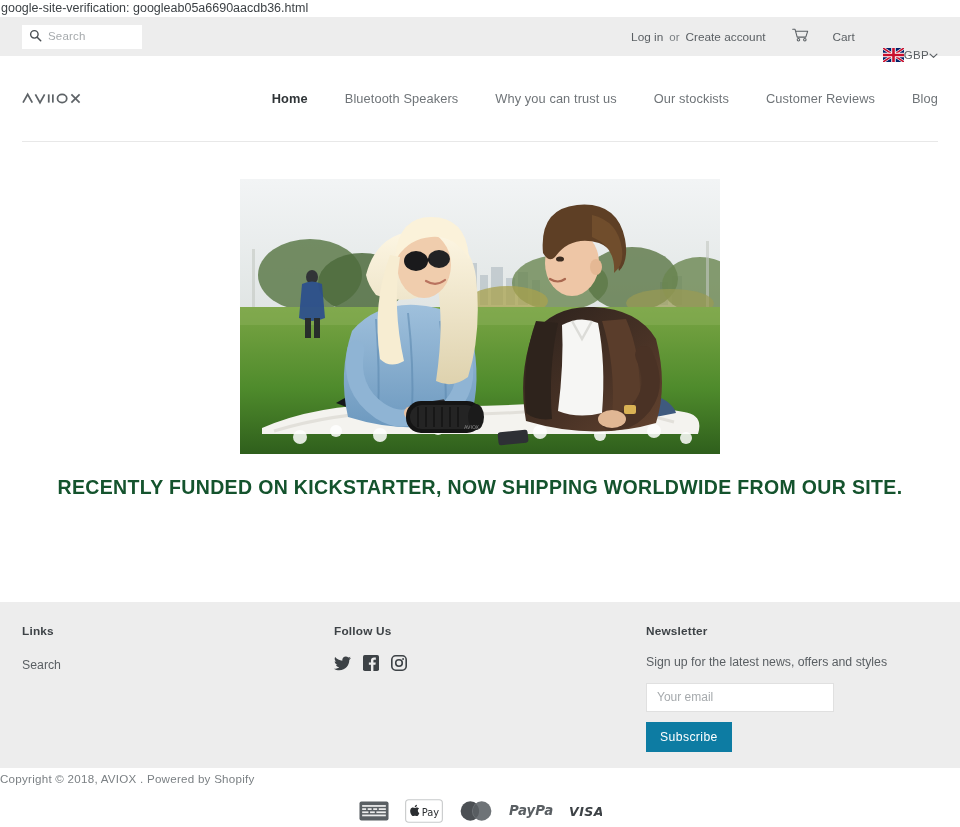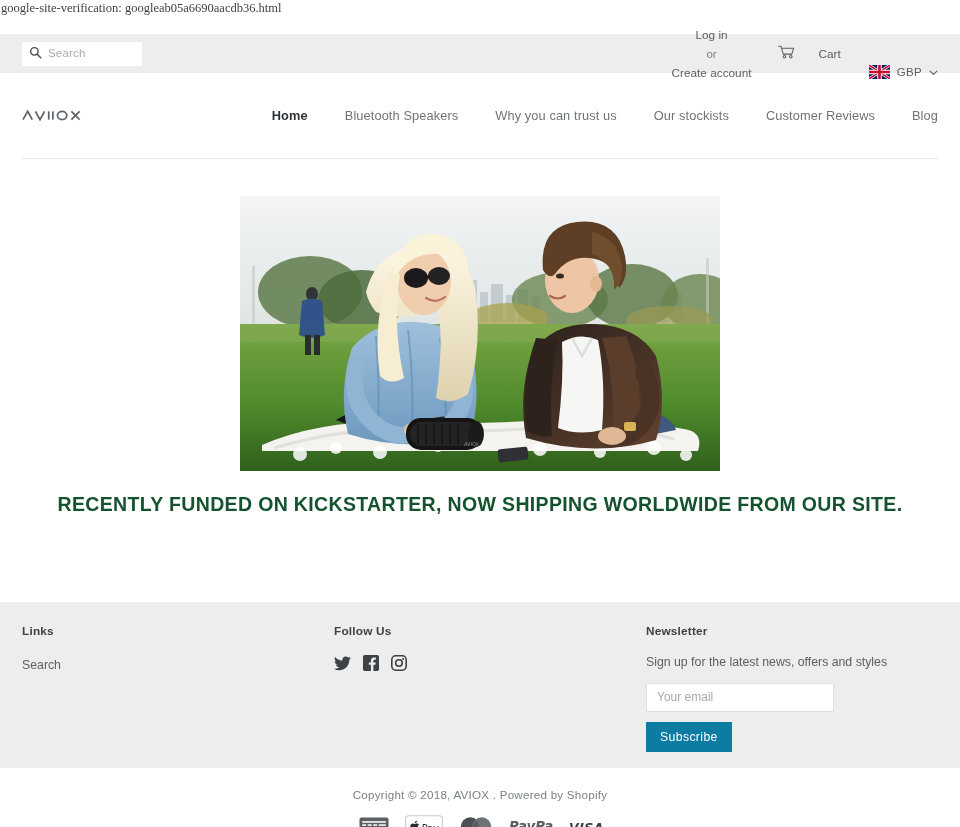--- a/index.html
+++ b/index.html
@@ -17,23 +17,23 @@
     color: #3d4246;
     -webkit-font-smoothing: antialiased;
   }
 
   
   .verification-line {
     font-size: 12.5px;
     line-height: 17px;
     color: #3d4246;
     padding: 0 0 0 1px;
-    height: 34px;
+    height: 17px;
     white-space: nowrap;
-    font-family: Liberation Serif, serif;
+    font-family: Liberation Sans, sans-serif;
   }
 
   
   .topbar {
     background: #ededed;
     height: 39px;
     display: flex;
     align-items: center;
     justify-content: space-between;
     padding: 0 22px;
@@ -58,35 +58,34 @@
     user-select: none;
   }
 
   .topbar-right {
     display: flex;
     align-items: center;
     font-size: 11.8px;
     color: #5a5f63;
   }
   .topbar-right a { color: #5a5f63; text-decoration: none; }
-  .account-links { display: flex; align-items: center; gap: 6px; flex-direction: column; }
+  .account-links { display: flex; align-items: center; gap: 6px; }
   .account-links .sep { color: #7b8084; font-size: 11.5px; }
 
   .cart-link {
     display: flex;
     align-items: center;
     gap: 24px;
     margin-left: 26px;
   }
   .cart-label { font-size: 11.8px; color: #5a5f63; }
 
   .currency-picker {
     display: flex;
     align-items: center;
-    gap: 7px;
     margin-left: 28px;
     margin-top: 36px;
   }
   .flag-uk { width: 21px; height: 14px; display: block; }
   .currency-code { font-size: 11.5px; color: #5a5f63; letter-spacing: 0.3px; }
   .chev-down { display: block; }
 
   
   .site-header {
     height: 85px;
@@ -207,25 +206,24 @@
     border: none;
     font-size: 12.2px;
     letter-spacing: 0.4px;
     padding: 8px 14px;
     cursor: pointer;
     font-family: "Liberation Sans", sans-serif;
     display: block;
   }
 
   .copyright {
-    text-align: center;
     font-size: 11.6px;
     color: #7b8084;
     letter-spacing: 0.25px;
-    margin-top: 36px;
+    margin-top: 20px;
   }
 
   .payment-row {
     display: flex;
     justify-content: center;
     align-items: center;
     gap: 16px;
     margin-top: 14px;
   }
   .payment-row span { display: block; line-height: 0; }

